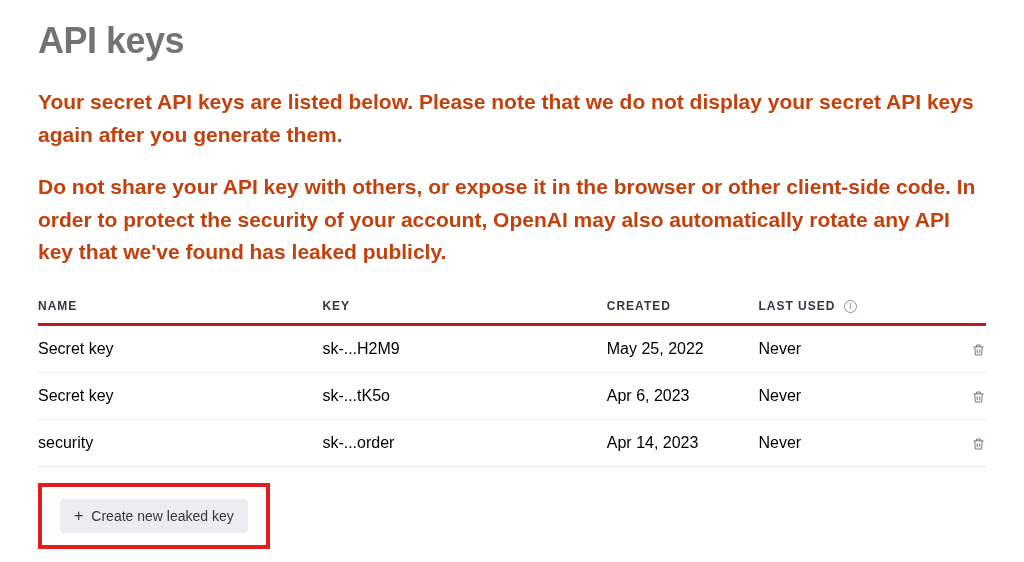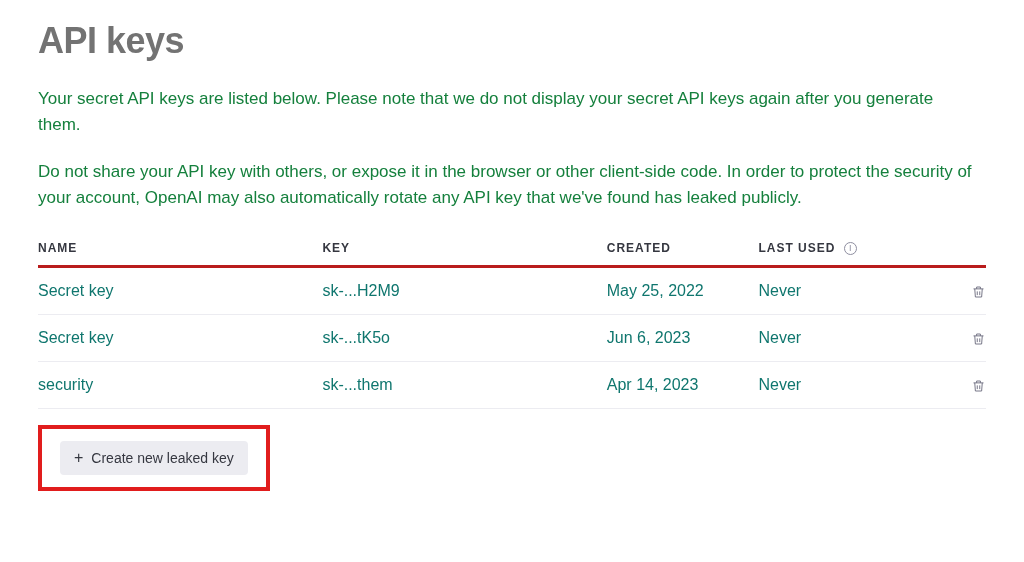--- a/index.html
+++ b/index.html
@@ -15,44 +15,45 @@
       width: 1024px;
     }
     h1.page-title {
       font-size: 36px;
       font-weight: 700;
       color: #737373;
       margin-bottom: 24px;
       letter-spacing: -0.5px;
     }
     p.description {
-      font-size: 17px;
+      font-size: 21px;
       line-height: 1.55;
-      color: #15803d;
+      color: #c2410c;
       margin-bottom: 20px;
       max-width: 940px;
+      font-weight: bold;
     }
     table.keys-table {
       width: 100%;
       border-collapse: collapse;
       margin-top: 18px;
     }
     table.keys-table thead th {
       text-align: left;
       font-size: 12px;
       font-weight: 700;
       letter-spacing: 1px;
       color: #353740;
       padding: 10px 0 10px 0;
       border-bottom: 3px solid #b91c1c;
       text-transform: uppercase;
     }
     table.keys-table tbody td {
       font-size: 16px;
-      color: #0f766e;
+      color: #000000;
       padding: 14px 0;
       border-bottom: 1px solid #ececf1;
       vertical-align: middle;
     }
     .col-name { width: 30%; }
     .col-key { width: 30%; }
     .col-created { width: 16%; }
     .col-lastused { width: 18%; }
     .col-actions { width: 6%; text-align: right; padding-right: 4px; }
     .info-icon {
@@ -139,33 +140,33 @@
         <span class="trash-icon">
           <svg viewBox="0 0 24 24">
               <path d="M4 7h16M9 7V4h6v3M6 7l1 13h10l1-13M10 11v6M14 11v6"></path>
             </svg>
         </span>
       </td>
     </tr>
     <tr>
       <td>Secret key</td>
       <td>sk-...tK5o</td>
-      <td>Jun 6, 2023</td>
+      <td>Apr 6, 2023</td>
       <td>Never</td>
       <td class="col-actions">
         <span class="trash-icon">
           <svg viewBox="0 0 24 24">
               <path d="M4 7h16M9 7V4h6v3M6 7l1 13h10l1-13M10 11v6M14 11v6"></path>
             </svg>
         </span>
       </td>
     </tr>
     <tr>
       <td>security</td>
-      <td>sk-...them</td>
+      <td>sk-...order</td>
       <td>Apr 14, 2023</td>
       <td>Never</td>
       <td class="col-actions">
         <span class="trash-icon">
           <svg viewBox="0 0 24 24">
               <path d="M4 7h16M9 7V4h6v3M6 7l1 13h10l1-13M10 11v6M14 11v6"></path>
             </svg>
         </span>
       </td>
     </tr>

